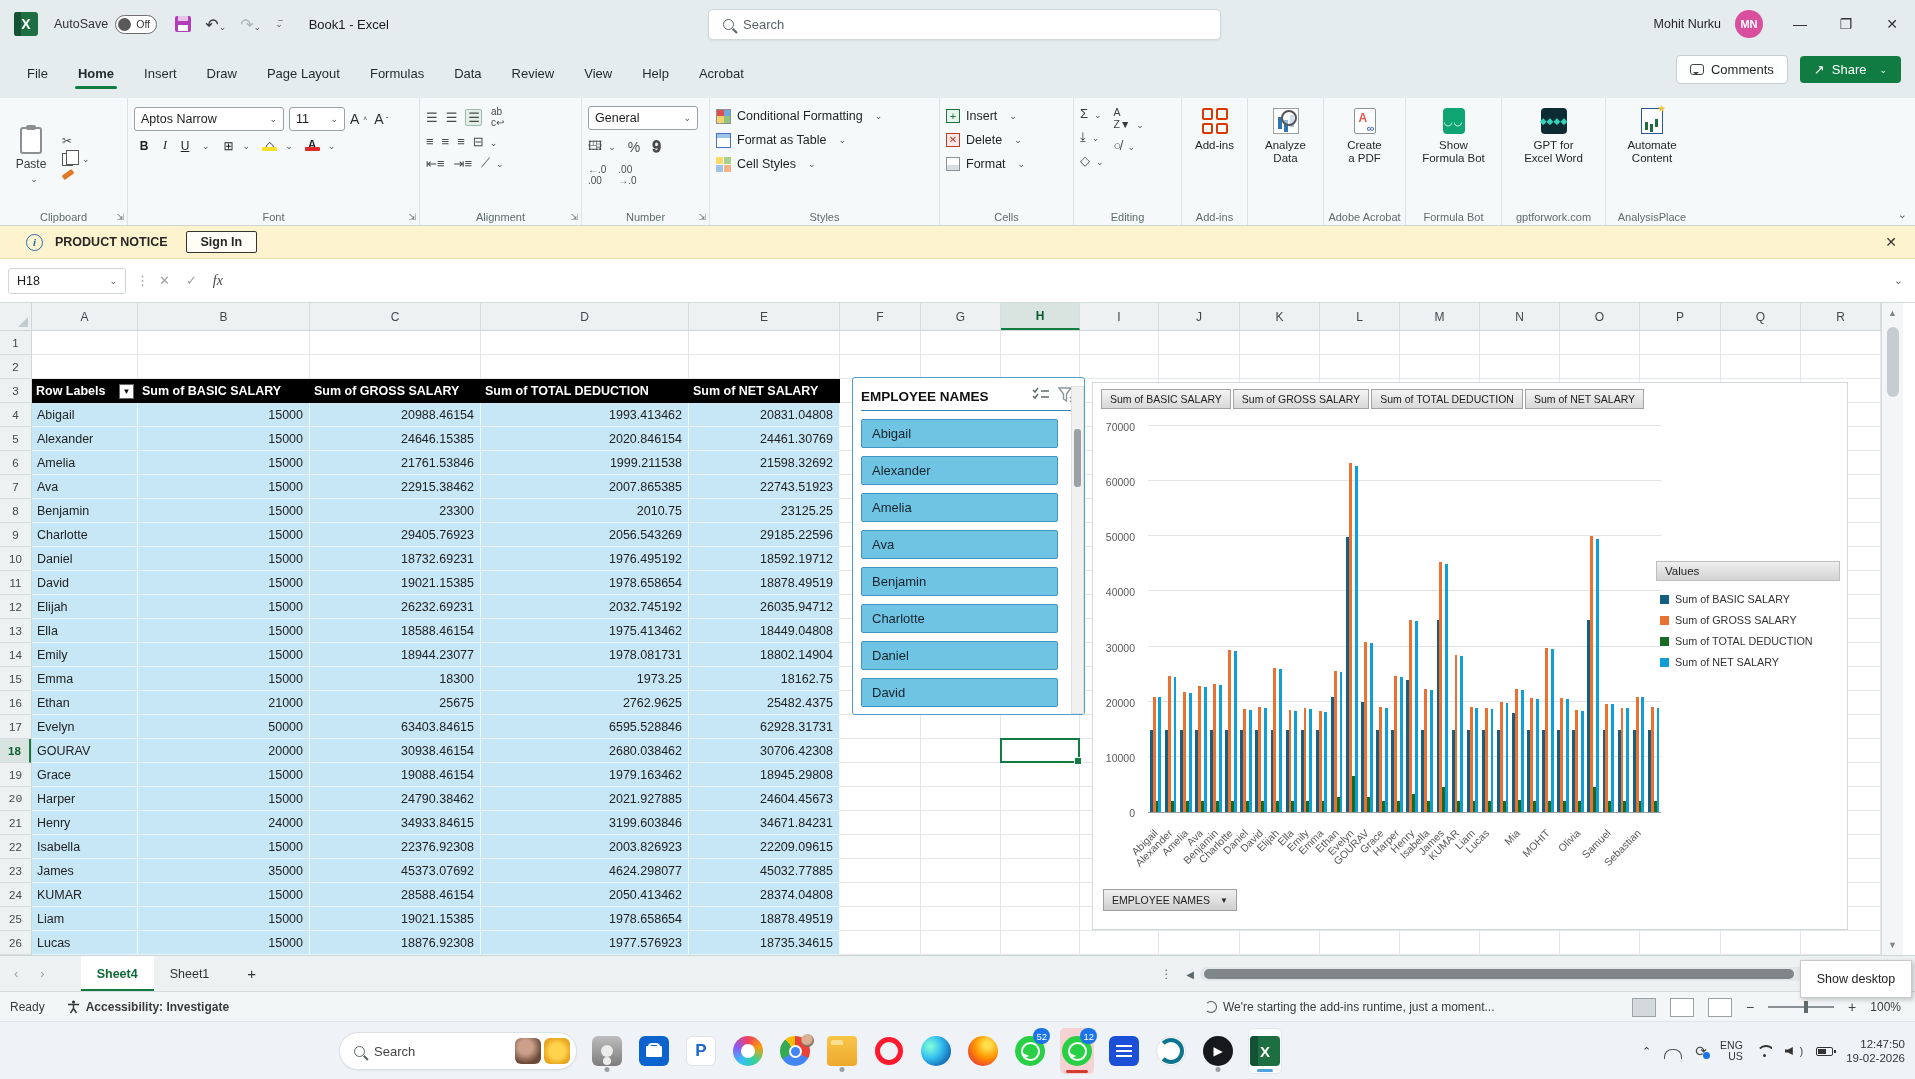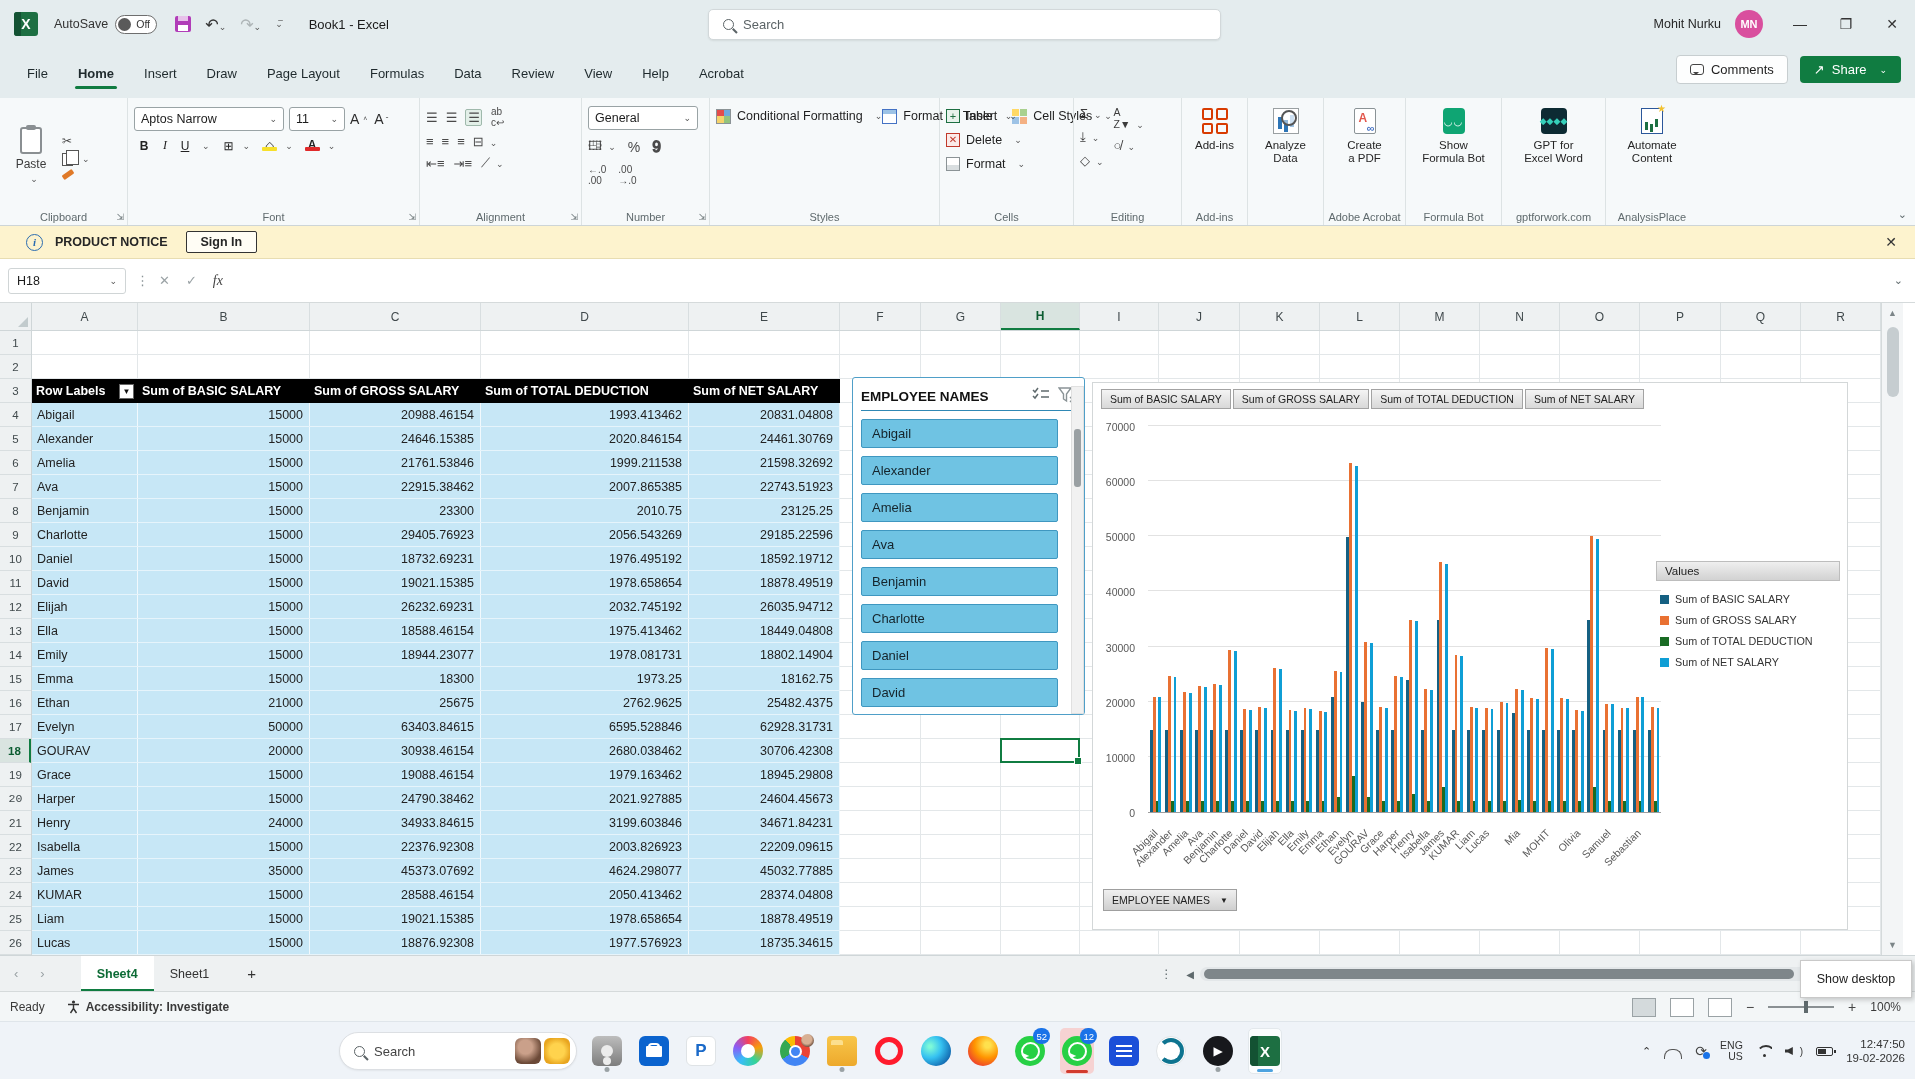--- a/index.html
+++ b/index.html
@@ -421,21 +421,21 @@
         <div class="alrow" style="gap:12px;font-size:10px">
           <span>←.0<br>.00</span>
           <span>.00<br>→.0</span>
         </div>
       </div>
       <span class="glabel">Number</span>
       <span class="launcher">⇲</span>
     </div>
 
     <div class="rgroup styles-grp" style="width:230px">
-      <div style="display:flex;flex-direction:row">
+      <div style="display:flex;flex-direction:column">
         <div class="srow">
             <span class="mini-grid">
               <i></i>
               <i></i>
               <i></i>
               <i></i>
             </span>
             <span>Conditional Formatting</span>
             <span class="chev">⌄</span>
           </div>
@@ -1226,20 +1226,24 @@
     <div class="sb-left">
       <span>Ready</span>
       <span class="sb-acc">
         <svg width="13" height="14" viewBox="0 0 13 14">
             <circle cx="6.5" cy="2" r="1.6" fill="#333"></circle>
             <path d="M1 4.5 h11 M6.5 4.5 v4 M6.5 8.5 l-3 4.5 M6.5 8.5 l3 4.5" stroke="#333" stroke-width="1.4" fill="none"></path>
           </svg>
         <span>Accessibility: Investigate</span>
       </span>
     </div>
+    <div class="sb-addins">
+      <span class="spinner"></span>
+      <span>We're starting the add-ins runtime, just a moment...</span>
+    </div>
     <div class="sb-right">
       <span class="view-ic active"></span>
       <span class="view-ic"></span>
       <span class="view-ic"></span>
       <span class="zoom-sign">−</span>
       <span class="zoom-track">
           <span class="zoom-thumb"></span>
         </span>
       <span class="zoom-sign">+</span>
       <span>100%</span>

